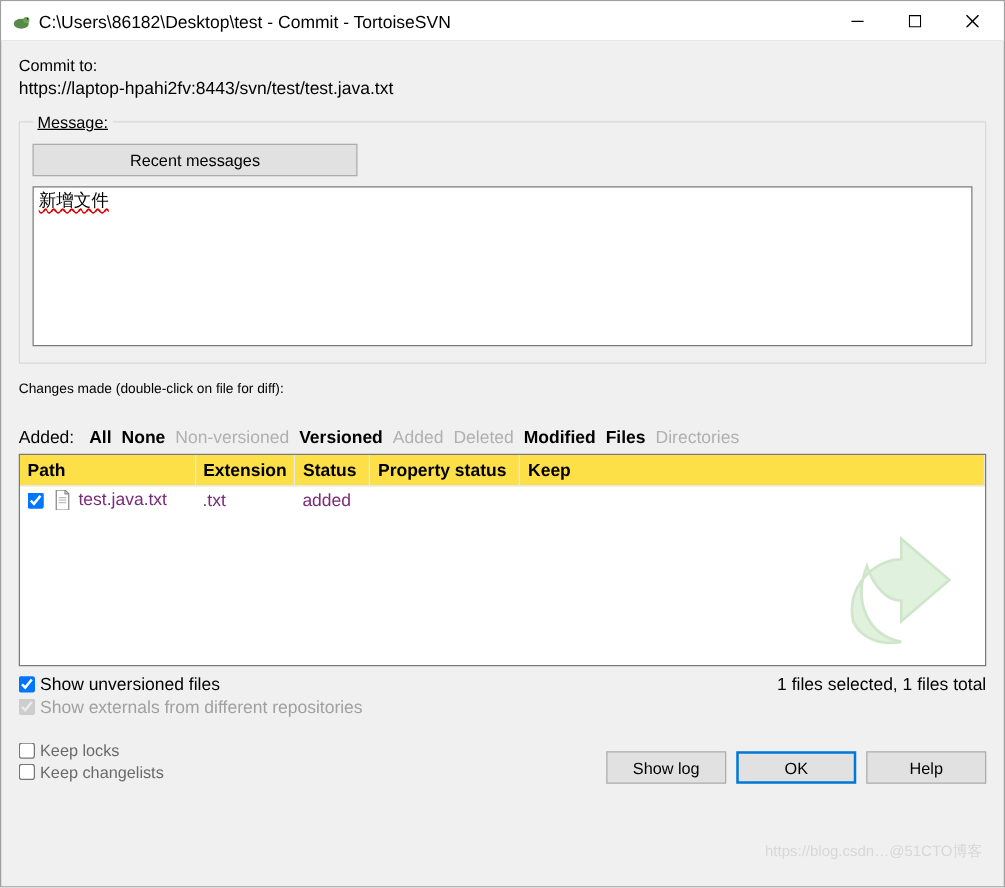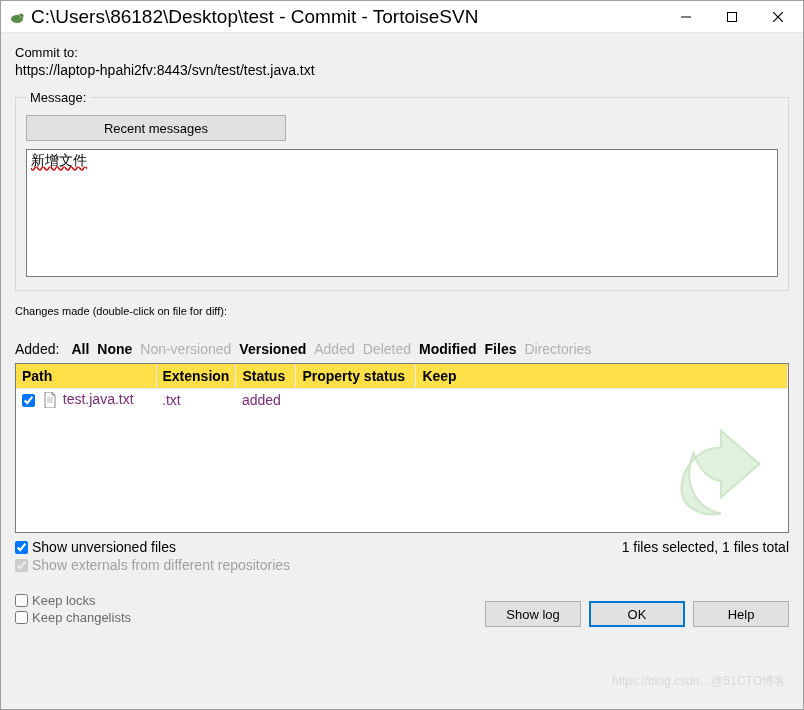--- a/index.html
+++ b/index.html
@@ -27,21 +27,21 @@
       align-items: center;
       padding: 0 2px 0 8px;
       border-bottom: 1px solid #e8e8e8;
     }
     .titlebar-icon {
       width: 16px; height: 16px;
       margin-right: 6px;
     }
     .titlebar-title {
       flex: 1;
-      font-size: 19px;
+      font-size: 14px;
       color: #000;
     }
     .titlebar-buttons { display: flex; }
     .titlebar-btn {
       width: 46px; height: 30px;
       display: flex; align-items: center; justify-content: center;
       font-family: Arial;
       color: #222;
     }
     .content {
@@ -54,20 +54,21 @@
     .commit-url {
       font-weight: normal;
       font-size: 14px;
       margin-bottom: 12px;
       word-break: break-all;
     }
     fieldset {
       border: 1px solid #d8d8d8;
       padding: 10px 10px 10px 10px;
       margin-bottom: 14px;
+      text-decoration: underline;
     }
     fieldset legend {
       padding: 0 4px;
       font-size: 13px;
     }
     .recent-btn {
       width: 260px;
       height: 26px;
       background: #e1e1e1;
       border: 1px solid #adadad;

